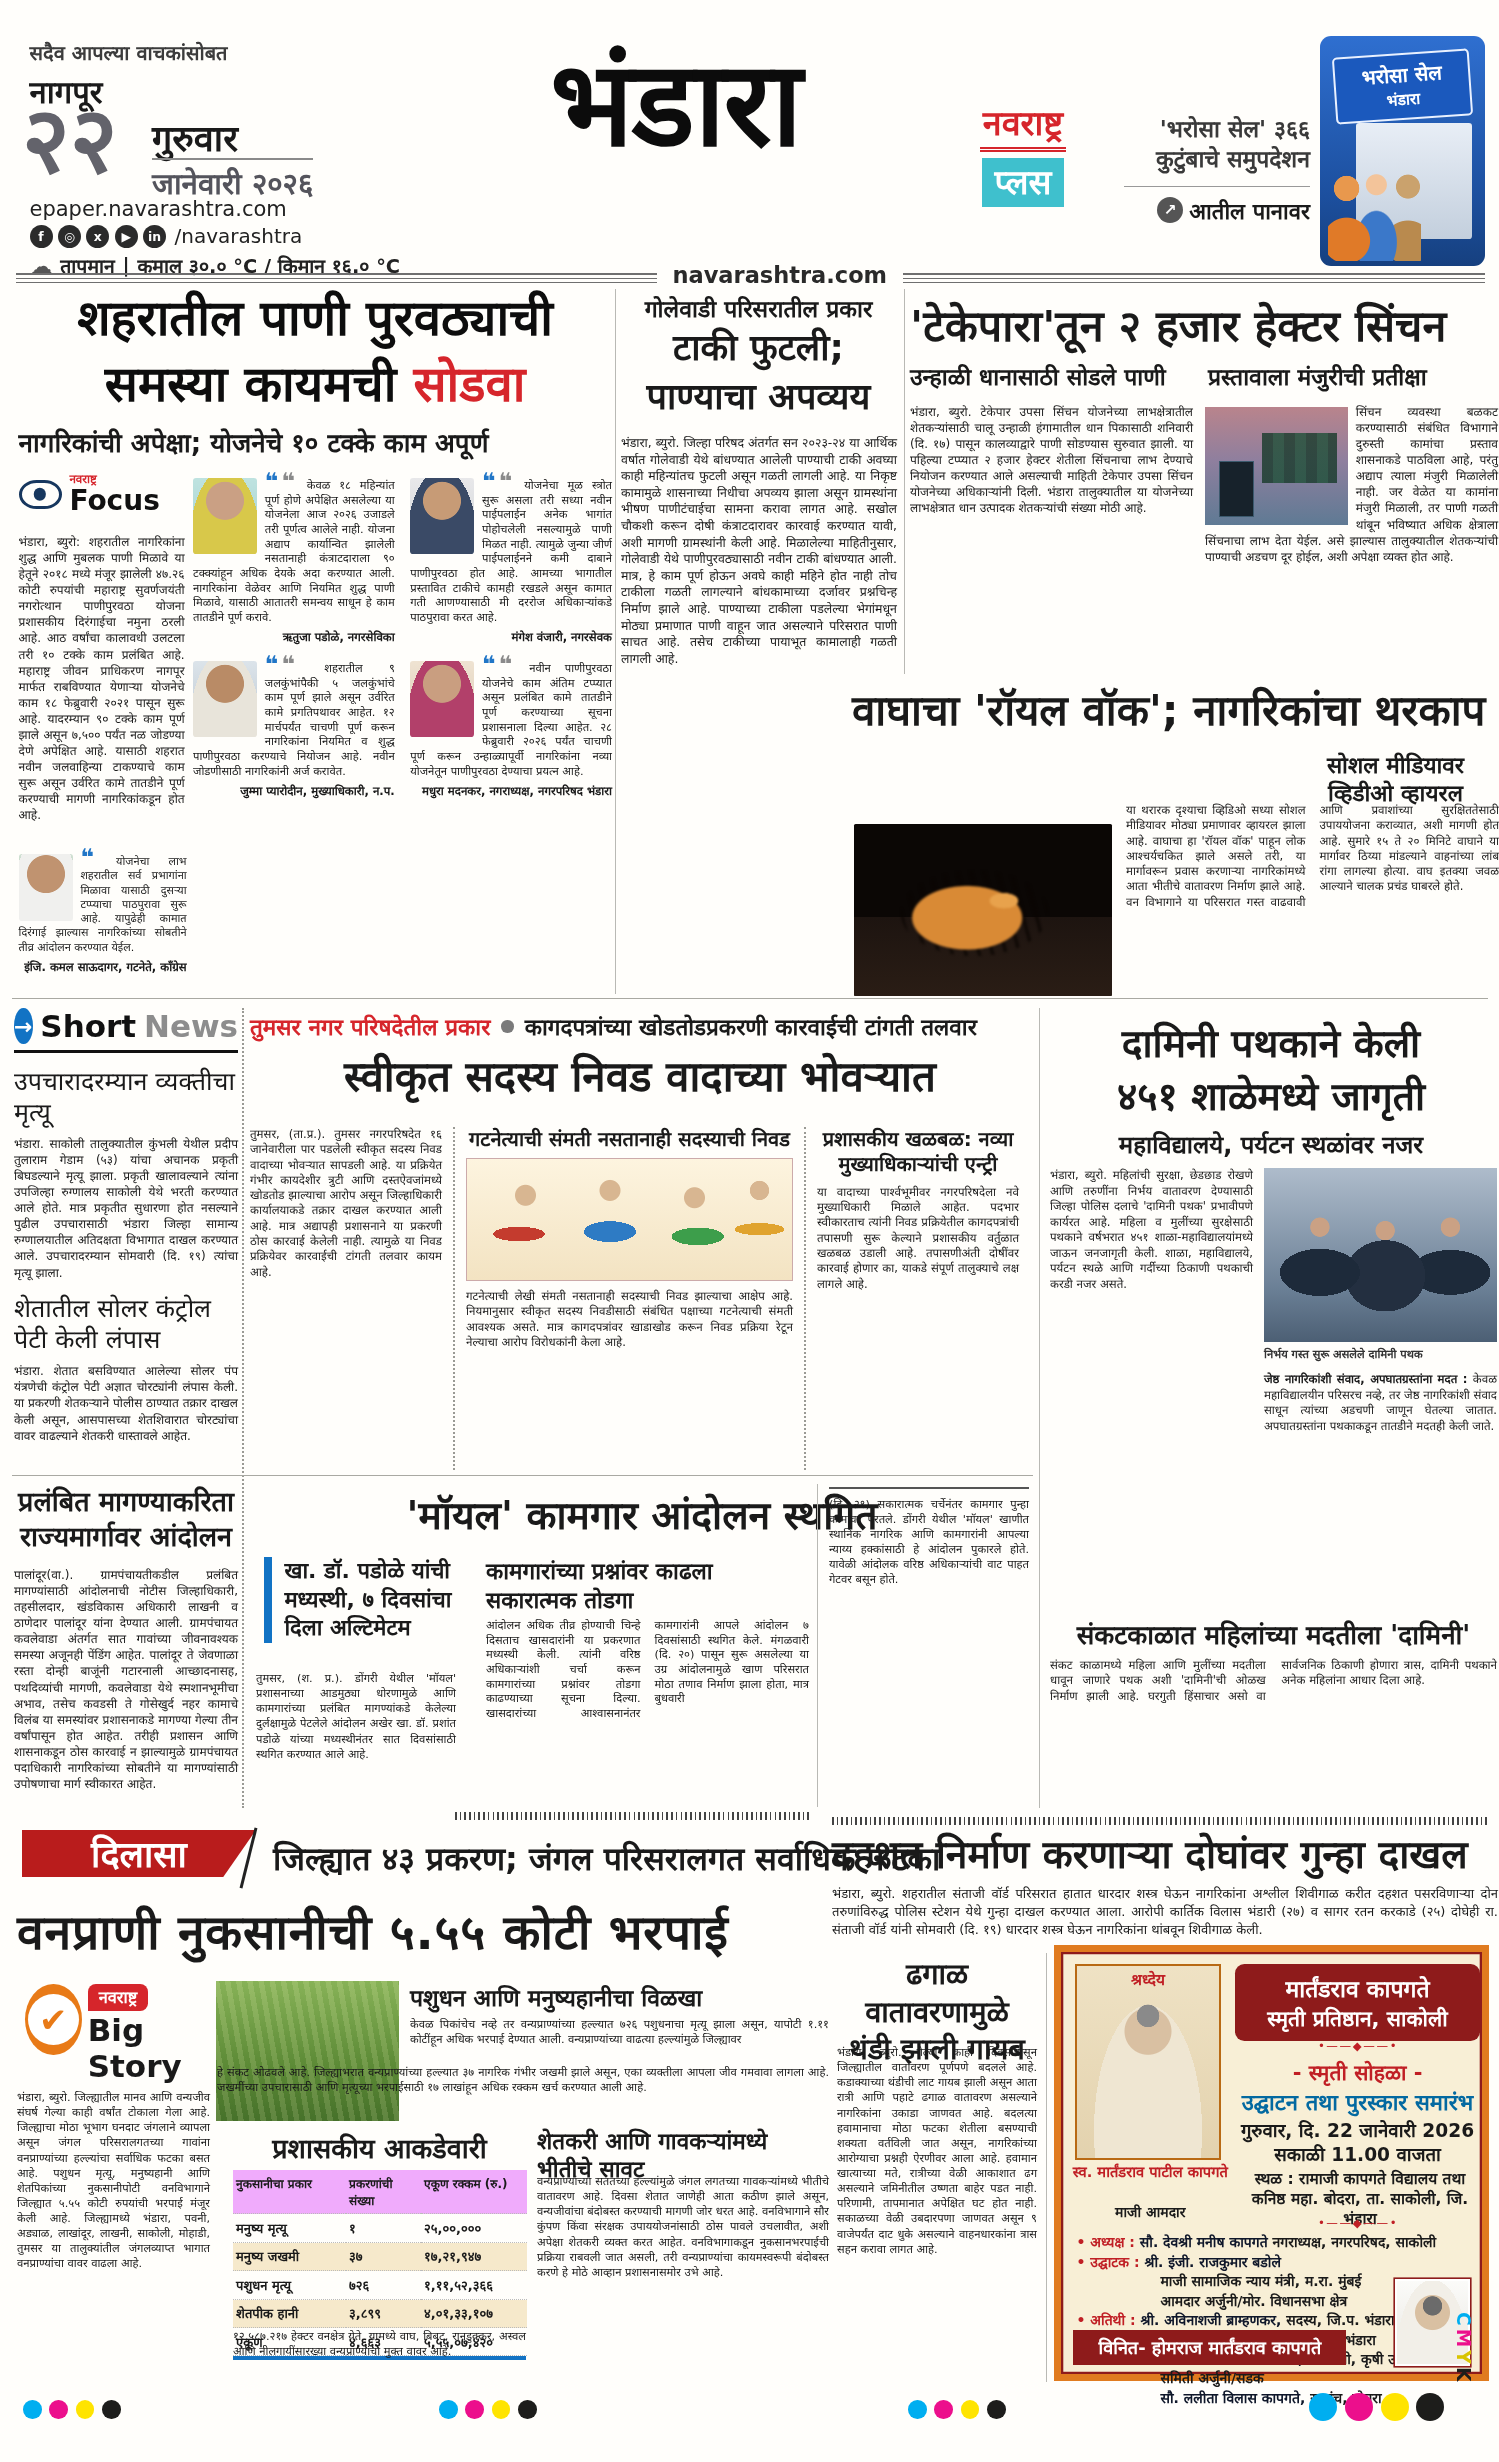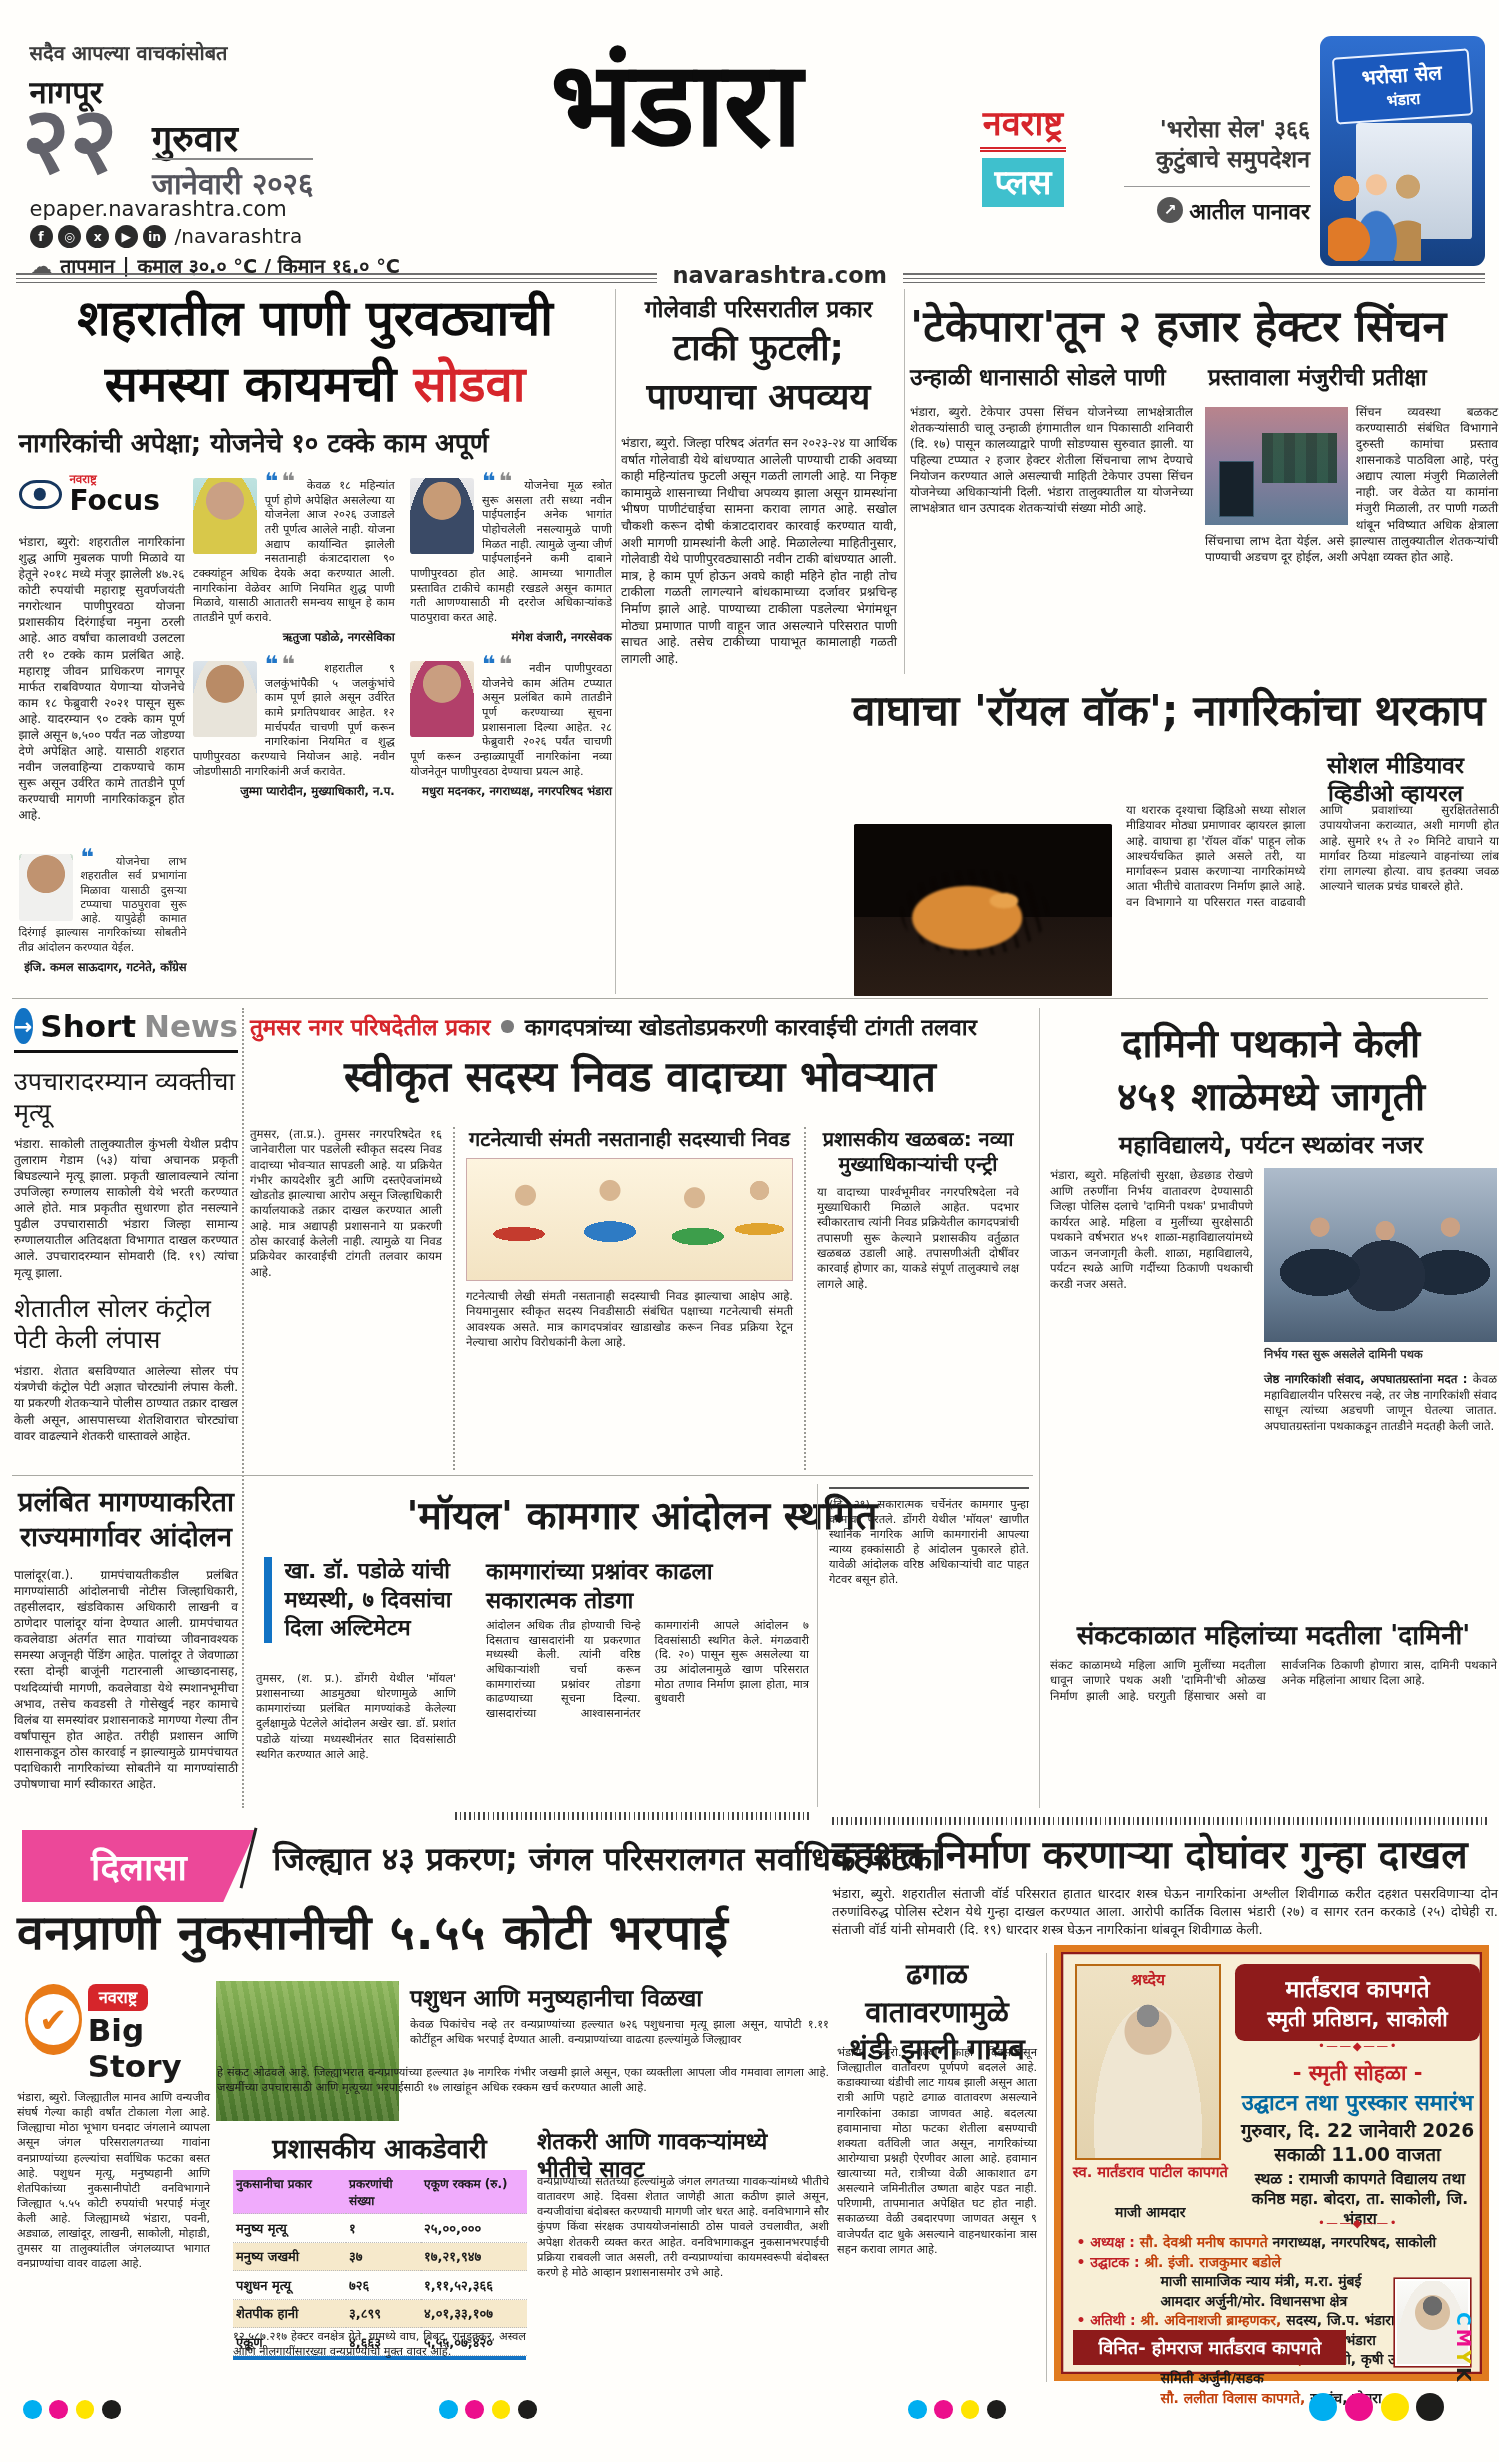--- a/index.html
+++ b/index.html
@@ -158,21 +158,21 @@
 
   
   .moil-hl { left:256px; top:1487px; width:772px; font-size:39px; font-weight:700; text-align:center; }
   .moil-sub1 { left:264px; top:1557px; width:193px; padding-left:12.4px; border-left:8.5px solid #1273c4; font-size:22px; font-weight:700; line-height:1.3; }
   .moil-sub2 { left:486px; top:1557px; width:323px; font-size:22.5px; font-weight:700; line-height:1.3; }
   .moil-c1 { left:256px; top:1671px; width:200px; height:138px; font-size:11.3px; }
   .moil-c2 { left:486px; top:1619px; width:323px; height:189px; font-size:11.3px; column-count:2; column-gap:14px; text-align:justify; line-height:1.3; }
   .moil-c3 { left:829px; top:1487px; width:200px; height:320px; font-size:11.3px; border-top:2.3px solid #555; padding-top:7.8px; }
 
   
-  .dilasa-box { left:22px; top:1830px; width:234px; height:72px; background:#ec4899; clip-path:polygon(0 0,100% 0,86% 100%,0 100%); color:#fff; font-size:36px; font-weight:700; display:flex; align-items:center; justify-content:center; }
+  .dilasa-box { left:22px; top:1830px; width:234px; height:47px; background:#b91c1c; clip-path:polygon(0 0,100% 0,86% 100%,0 100%); color:#fff; font-size:36px; font-weight:700; display:flex; align-items:center; justify-content:center; }
   .dilasa-slash { left:247px; top:1827px; width:3.1px; height:62px; background:#222; transform:rotate(14deg); }
   .dilasa-bar { left:273px; top:1832px; width:761px; font-size:32px; font-weight:700; line-height:54px; white-space:nowrap; }
   .crime-hl { left:832px; top:1826px; width:666px; font-size:39px; font-weight:700; white-space:nowrap; }
   .crime-body { left:832px; top:1885px; width:666px; font-size:13px; line-height:1.38; text-align:justify; }
   .van-hl { left:17px; top:1898px; width:803px; font-size:48px; font-weight:700; letter-spacing:0.8px; white-space:nowrap; }
   .bigstory { left:25px; top:1984px; width:191px; }
   .bs-row { display:flex; align-items:flex-start; gap:6.2px; }
   .bs-circle { width:71px; height:71px; border-radius:50%; background:#e87a17; display:flex; align-items:center; justify-content:center; }
   .bs-inner { width:51px; height:51px; border-radius:50%; background:#fff; color:#e87a17; font-size:34px; font-weight:700; display:flex; align-items:center; justify-content:center; }
   .bs-tab { background:#d6252b; color:#fff; font-size:16.3px; font-weight:700; padding:2.3px 11px; border-radius:7.8px 7.8px 7.8px 0; display:inline-block; }
@@ -209,21 +209,21 @@
   .ad-org { position:absolute; left:174px; top:12.4px; width:245px; background:#8e1b1b; border-radius:9.3px; color:#fff; text-align:center; font-weight:700; padding:7.8px 3.1px 9.3px; }
   .ad-org .o1 { font-size:23px; } .ad-org .o2 { font-size:21px; }
   .orn { position:absolute; left:182px; width:230px; text-align:center; color:#c01f25; font-size:11.6px; letter-spacing:1.6px; }
   .ad-ev1 { position:absolute; left:174px; top:106px; width:245px; text-align:center; color:#c01f25; font-size:21px; font-weight:700; }
   .ad-ev2 { position:absolute; left:174px; top:134px; width:245px; text-align:center; color:#0369a1; font-size:22px; font-weight:700; }
   .ad-date { position:absolute; left:174px; top:165px; width:245px; text-align:center; font-size:18.6px; font-weight:700; }
   .ad-time { position:absolute; left:174px; top:189px; width:245px; text-align:center; font-size:18.6px; font-weight:700; }
   .ad-ven { position:absolute; left:174px; top:217px; width:250px; text-align:center; font-size:15.5px; font-weight:700; line-height:1.3; }
   .ad-roles { position:absolute; left:15.5px; top:281px; width:405px; font-size:14px; line-height:1.34; }
   .ad-roles .lbl { font-weight:700; }
-  .ad-roles .nm { color:#c2410c; font-weight:700; }
+  .ad-roles .nm { color:#0f172a; font-weight:700; }
   .ad-roles .bullet { color:#c01f25; }
   .ad-roles div { margin-bottom:0.8px; }
   .ad-ind { padding-left:84px; }
   .ad-invite { position:absolute; left:15.5px; top:393px; width:279px; font-size:14px; font-weight:700; }
   .ad-from { position:absolute; left:12.4px; bottom:9.3px; width:273px; background:#8e1b1b; color:#fff; font-size:18px; font-weight:700; text-align:center; padding:5.4px 1.6px; }
   .ad-photo2 { position:absolute; right:12.4px; bottom:7.8px; width:75px; height:87px; background:
       radial-gradient(circle at 50% 30%, #6b6b6b 9.3px, transparent 10px),
       radial-gradient(circle at 50% 38%, #d9c0a2 17px, transparent 18px),
       radial-gradient(ellipse at 50% 92%, #f2efe8 34px 36px, transparent 36px),
       linear-gradient(180deg,#fbfbf9,#e8e6e0); border:2.3px solid #fff; box-shadow:0 0 0 1.6px #8e1b1b; }

